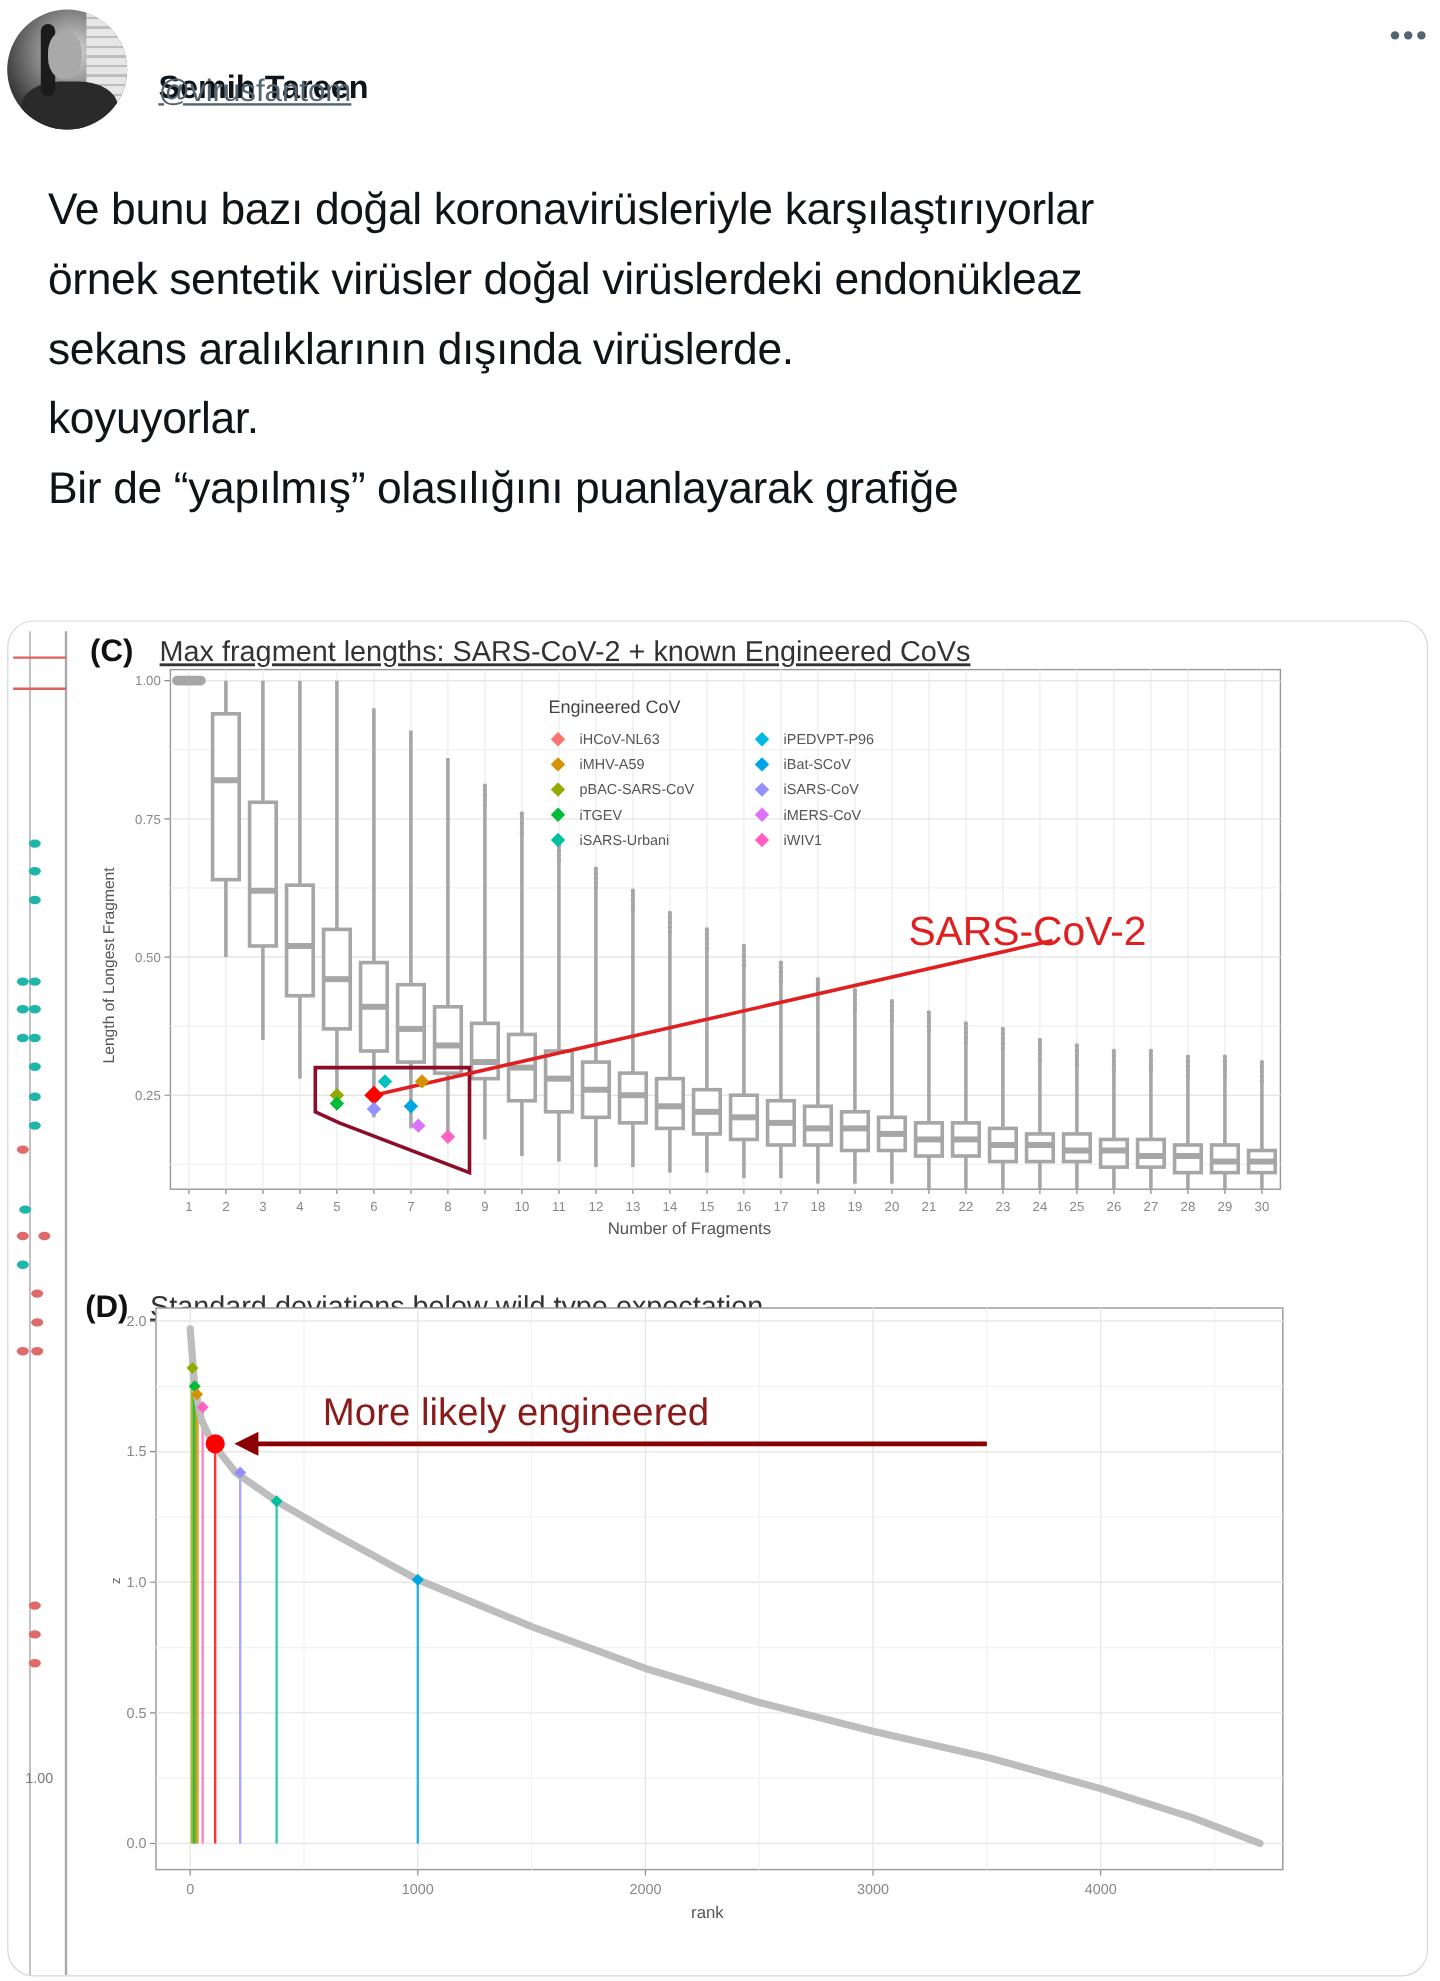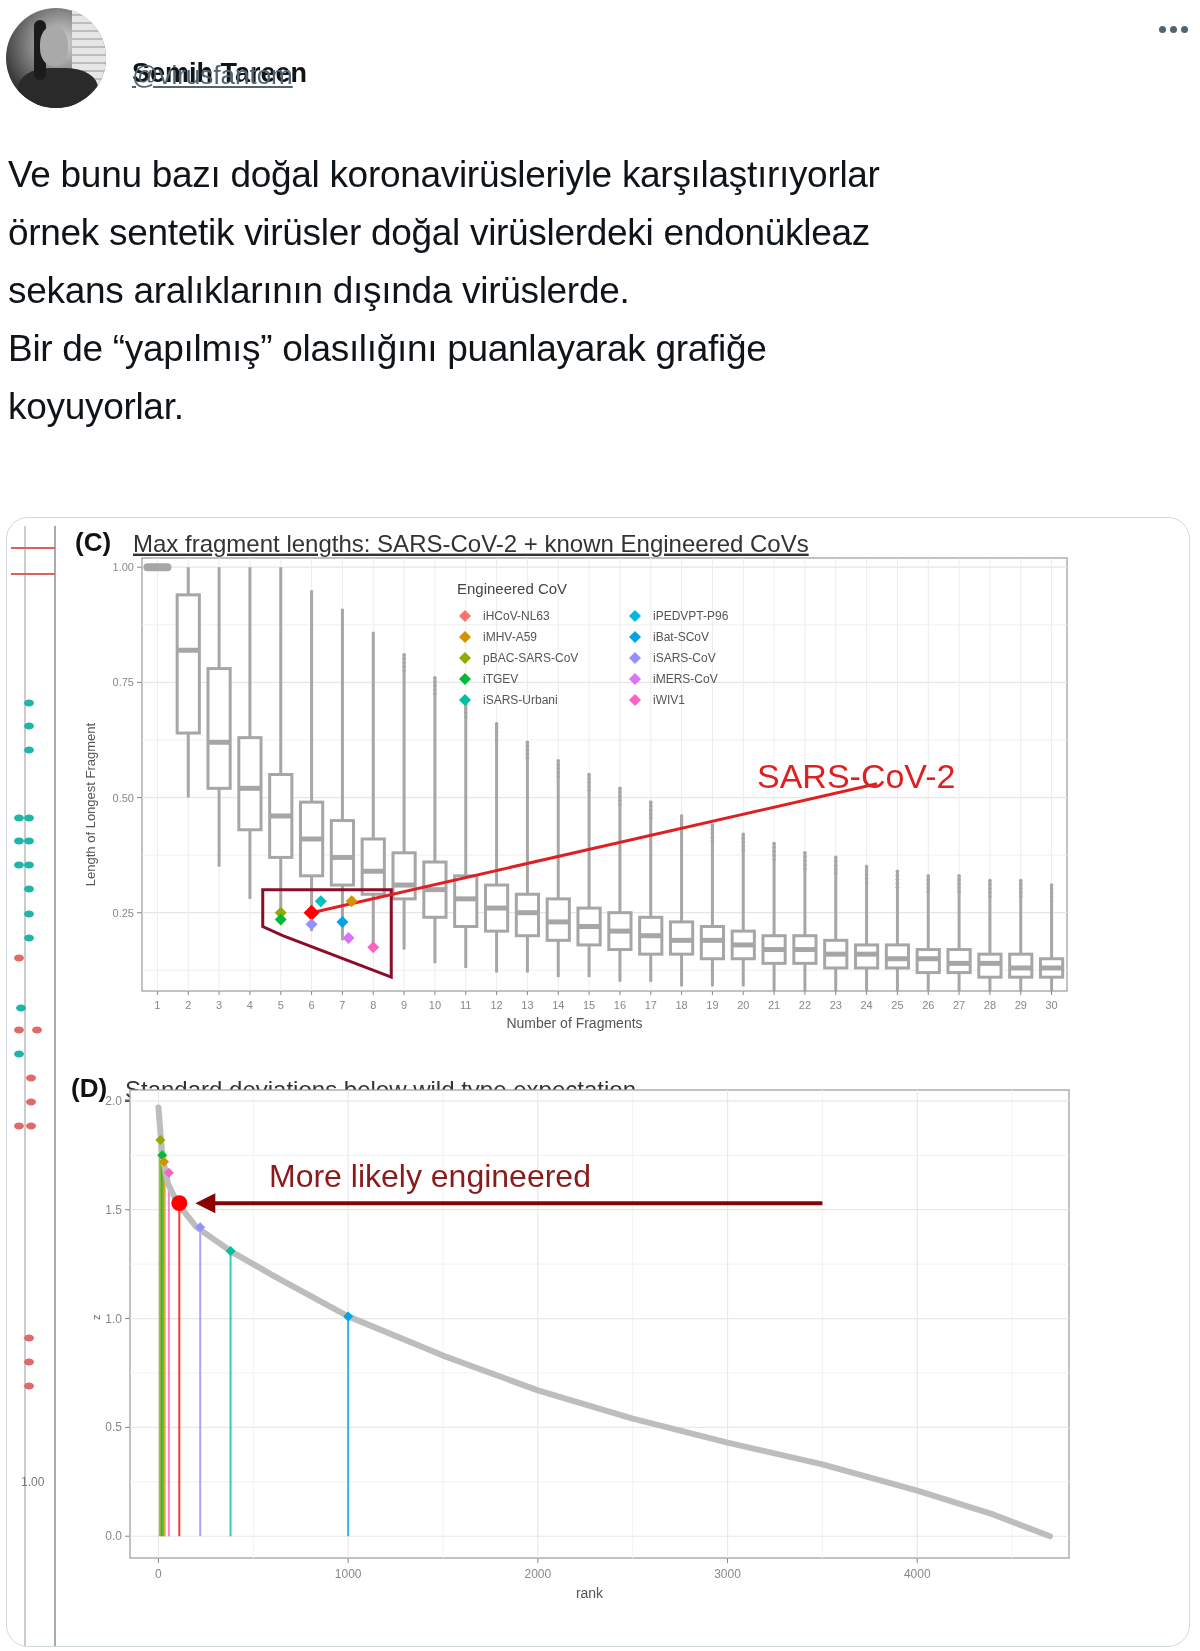--- a/index.html
+++ b/index.html
@@ -8,21 +8,21 @@
   .avatar { position: absolute; left: 6px; top: 8px; width: 100px; height: 100px; border-radius: 50%; background: radial-gradient(circle at 55% 35%, #d9d9d9 0%, #8a8a8a 35%, #3a3a3a 70%, #1e1e1e 100%); overflow: hidden; }
   .avatar .face { position: absolute; left: 34px; top: 18px; width: 28px; height: 40px; border-radius: 45%; background: #a9a9a9; }
   .avatar .hair { position: absolute; left: 28px; top: 12px; width: 12px; height: 60px; border-radius: 6px; background: #1b1b1b; }
   .avatar .body { position: absolute; left: 12px; top: 60px; width: 80px; height: 50px; border-radius: 40% 40% 0 0; background: #2a2a2a; }
   .avatar .wall { position: absolute; left: 66px; top: 0; width: 40px; height: 100px; background: repeating-linear-gradient(180deg, #e6e6e6 0 6px, #bdbdbd 6px 8px); }
   .name { position: absolute; left: 132px; top: 18px; font-size: 27px; font-weight: bold; color: #0f1419; margin-top: 40px; }
   .handle { position: absolute; left: 132px; top: 60px; font-size: 26px; color: #536471; text-decoration: underline; }
   .more { position: absolute; right: 12px; top: 26px; display: flex; gap: 4px; cursor: pointer; }
   .more span { width: 7px; height: 7px; border-radius: 50%; background: #536471; display: block; }
   .tweet-text { position: absolute; left: 8px; top: 146px; width: 1185px; font-size: 37px; line-height: 58px; color: #0f1419; letter-spacing: -0.3px; }
-  .tweet-text div { white-space: nowrap; }
+  .tweet-text div { white-space: nowrap; margin-left: 32px; }
   .media { position: absolute; left: 6px; top: 517px; width: 1182px; height: 1128px; border: 1px solid #cfd9de; border-radius: 22px; overflow: hidden; background: #ffffff; }
   .media svg { position: absolute; left: 0; top: 0; }
 </style>
 </head>
 <body>
 
 <div class="header">
   <div class="avatar">
     <div class="wall"></div>
     <div class="body"></div>
@@ -35,22 +35,22 @@
     <span></span>
     <span></span>
     <span></span>
   </div>
 </div>
 
 <div class="tweet-text">
   <div>Ve bunu bazı doğal koronavirüsleriyle karşılaştırıyorlar</div>
   <div>örnek sentetik virüsler doğal virüslerdeki endonükleaz</div>
   <div>sekans aralıklarının dışında virüslerde.</div>
+  <div>koyuyorlar.</div>
   <div>Bir de “yapılmış” olasılığını puanlayarak grafiğe</div>
-  <div>koyuyorlar.</div>
 </div>
 
 <div class="media">
   <svg id="fig" width="1182" height="1128" viewBox="0 0 1182 1128">
 
     <g>
       <line x1="18" y1="8" x2="18" y2="1128" stroke="#999" stroke-width="1"></line>
       <line x1="48" y1="8" x2="48" y2="1128" stroke="#aaa" stroke-width="2"></line>
       <line x1="4" y1="30" x2="48" y2="30" stroke="#e06060" stroke-width="2"></line>
       <line x1="4" y1="56" x2="48" y2="56" stroke="#e06060" stroke-width="2"></line>

